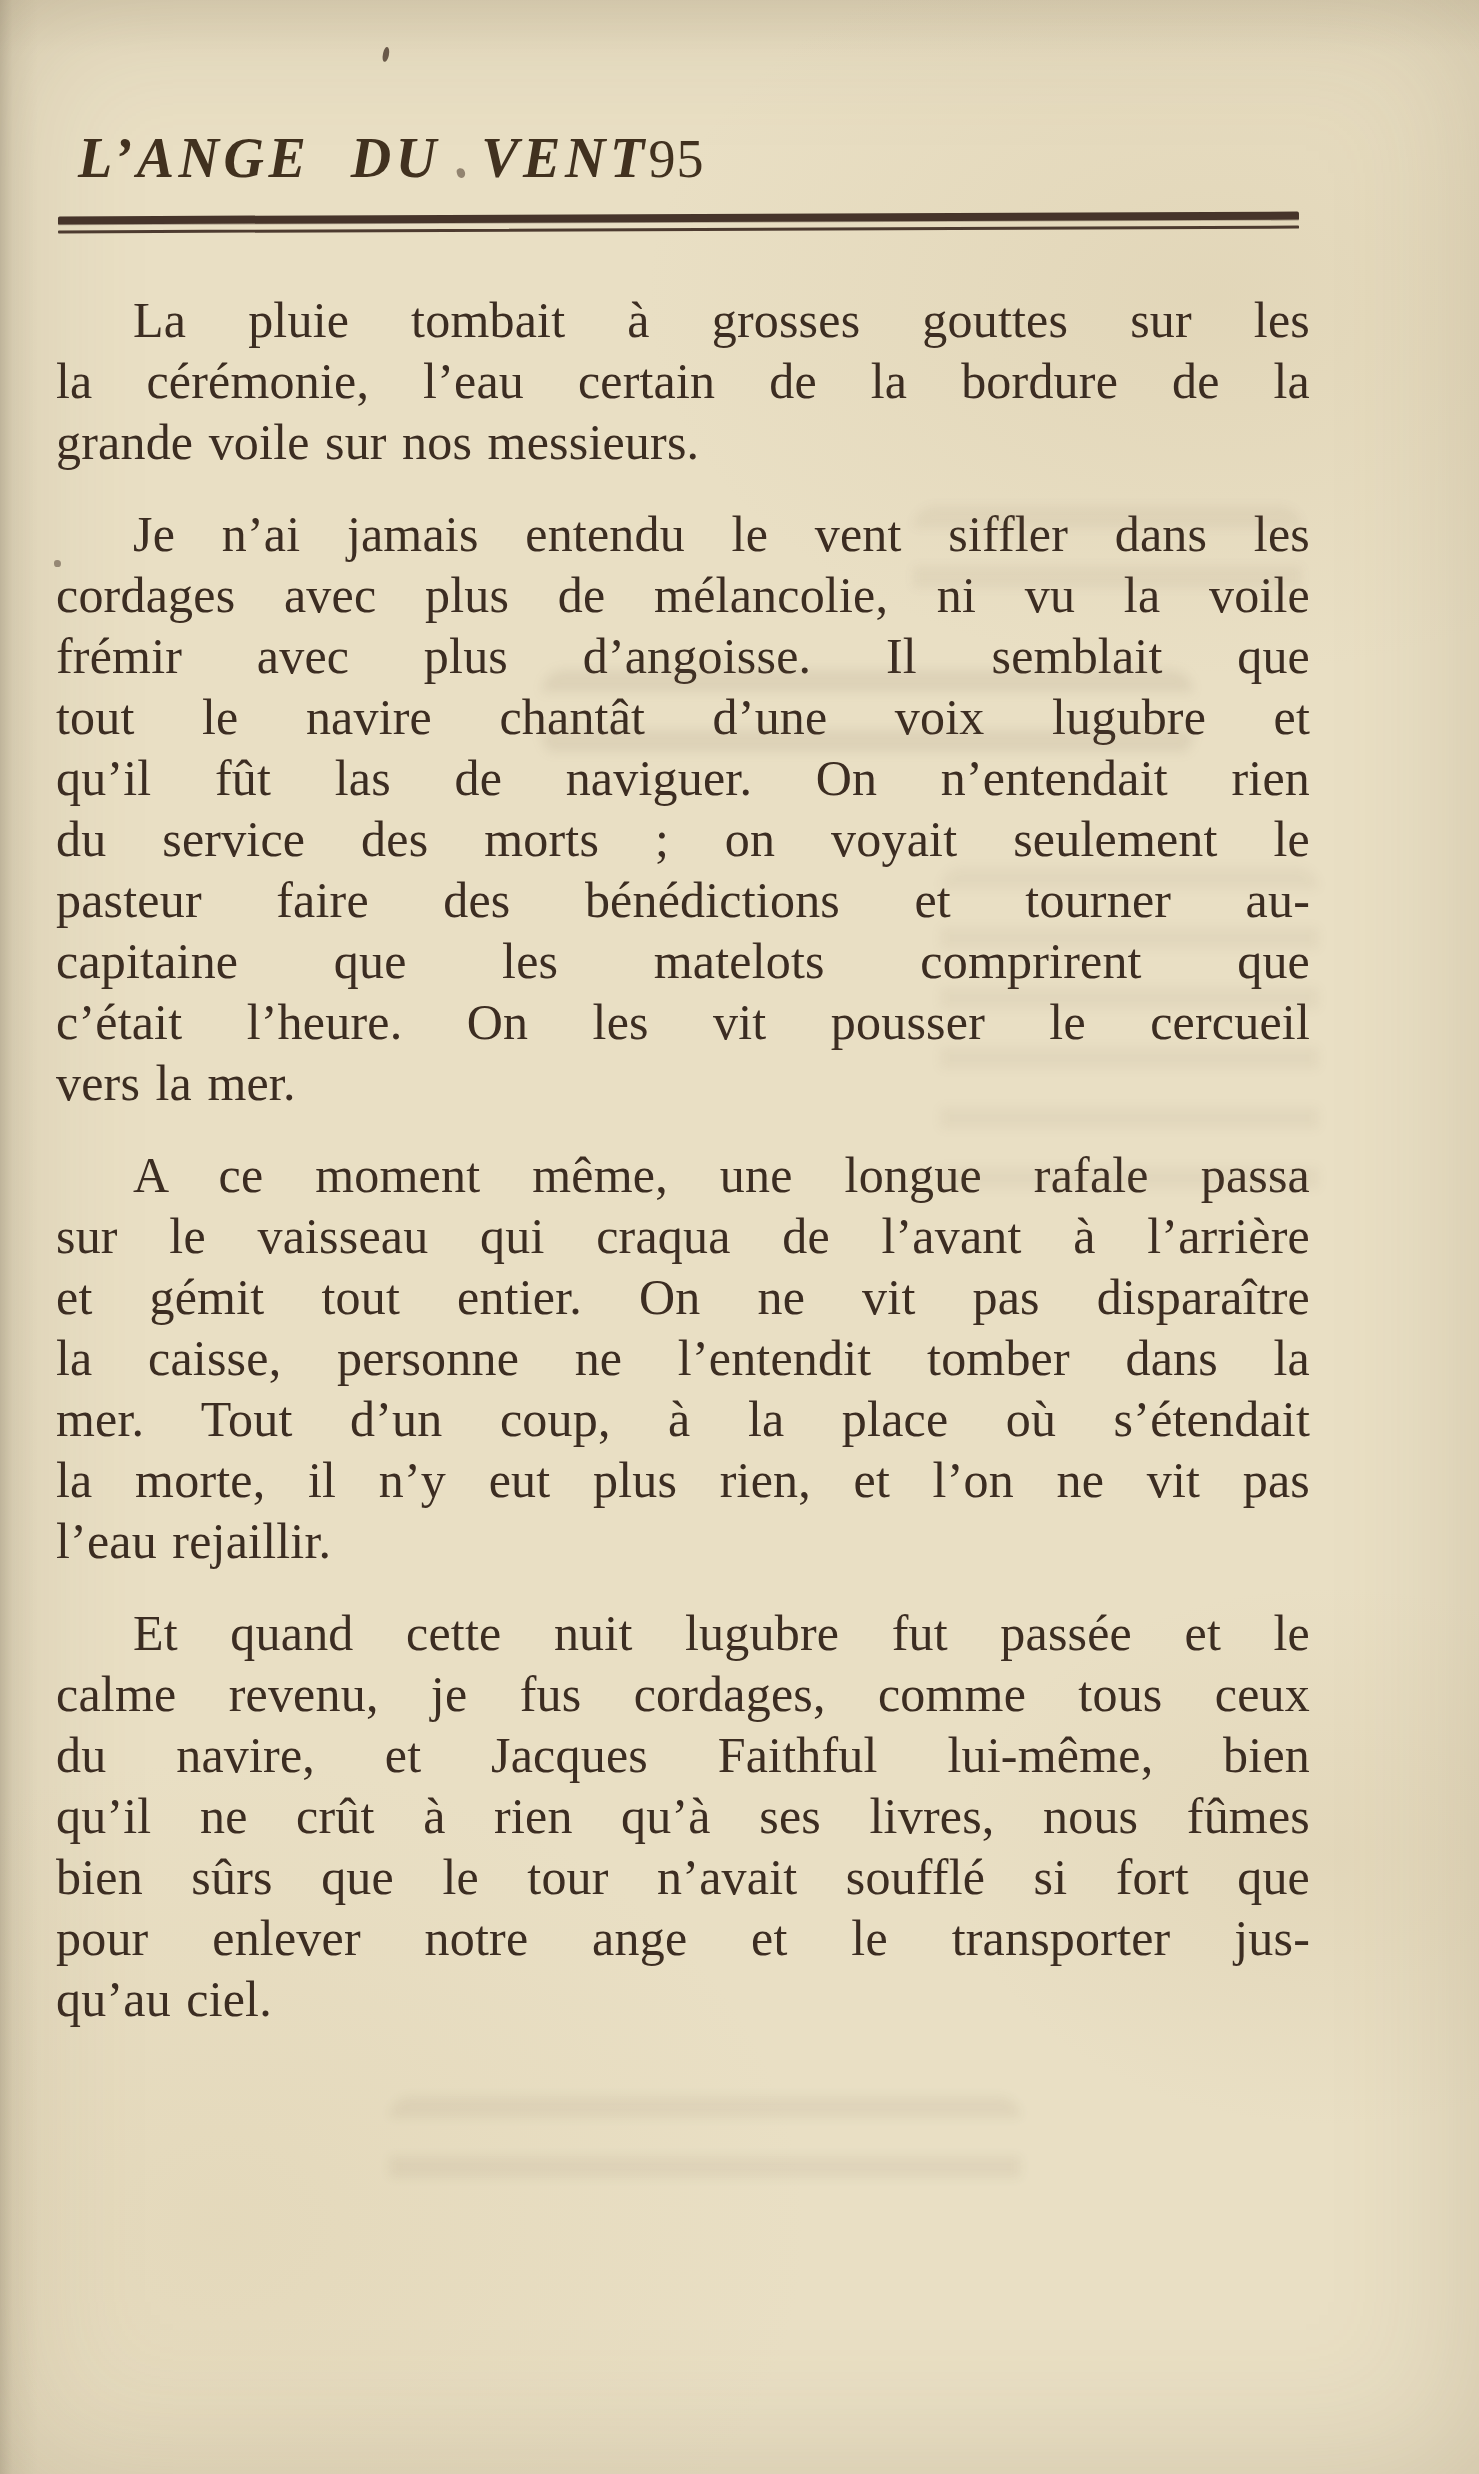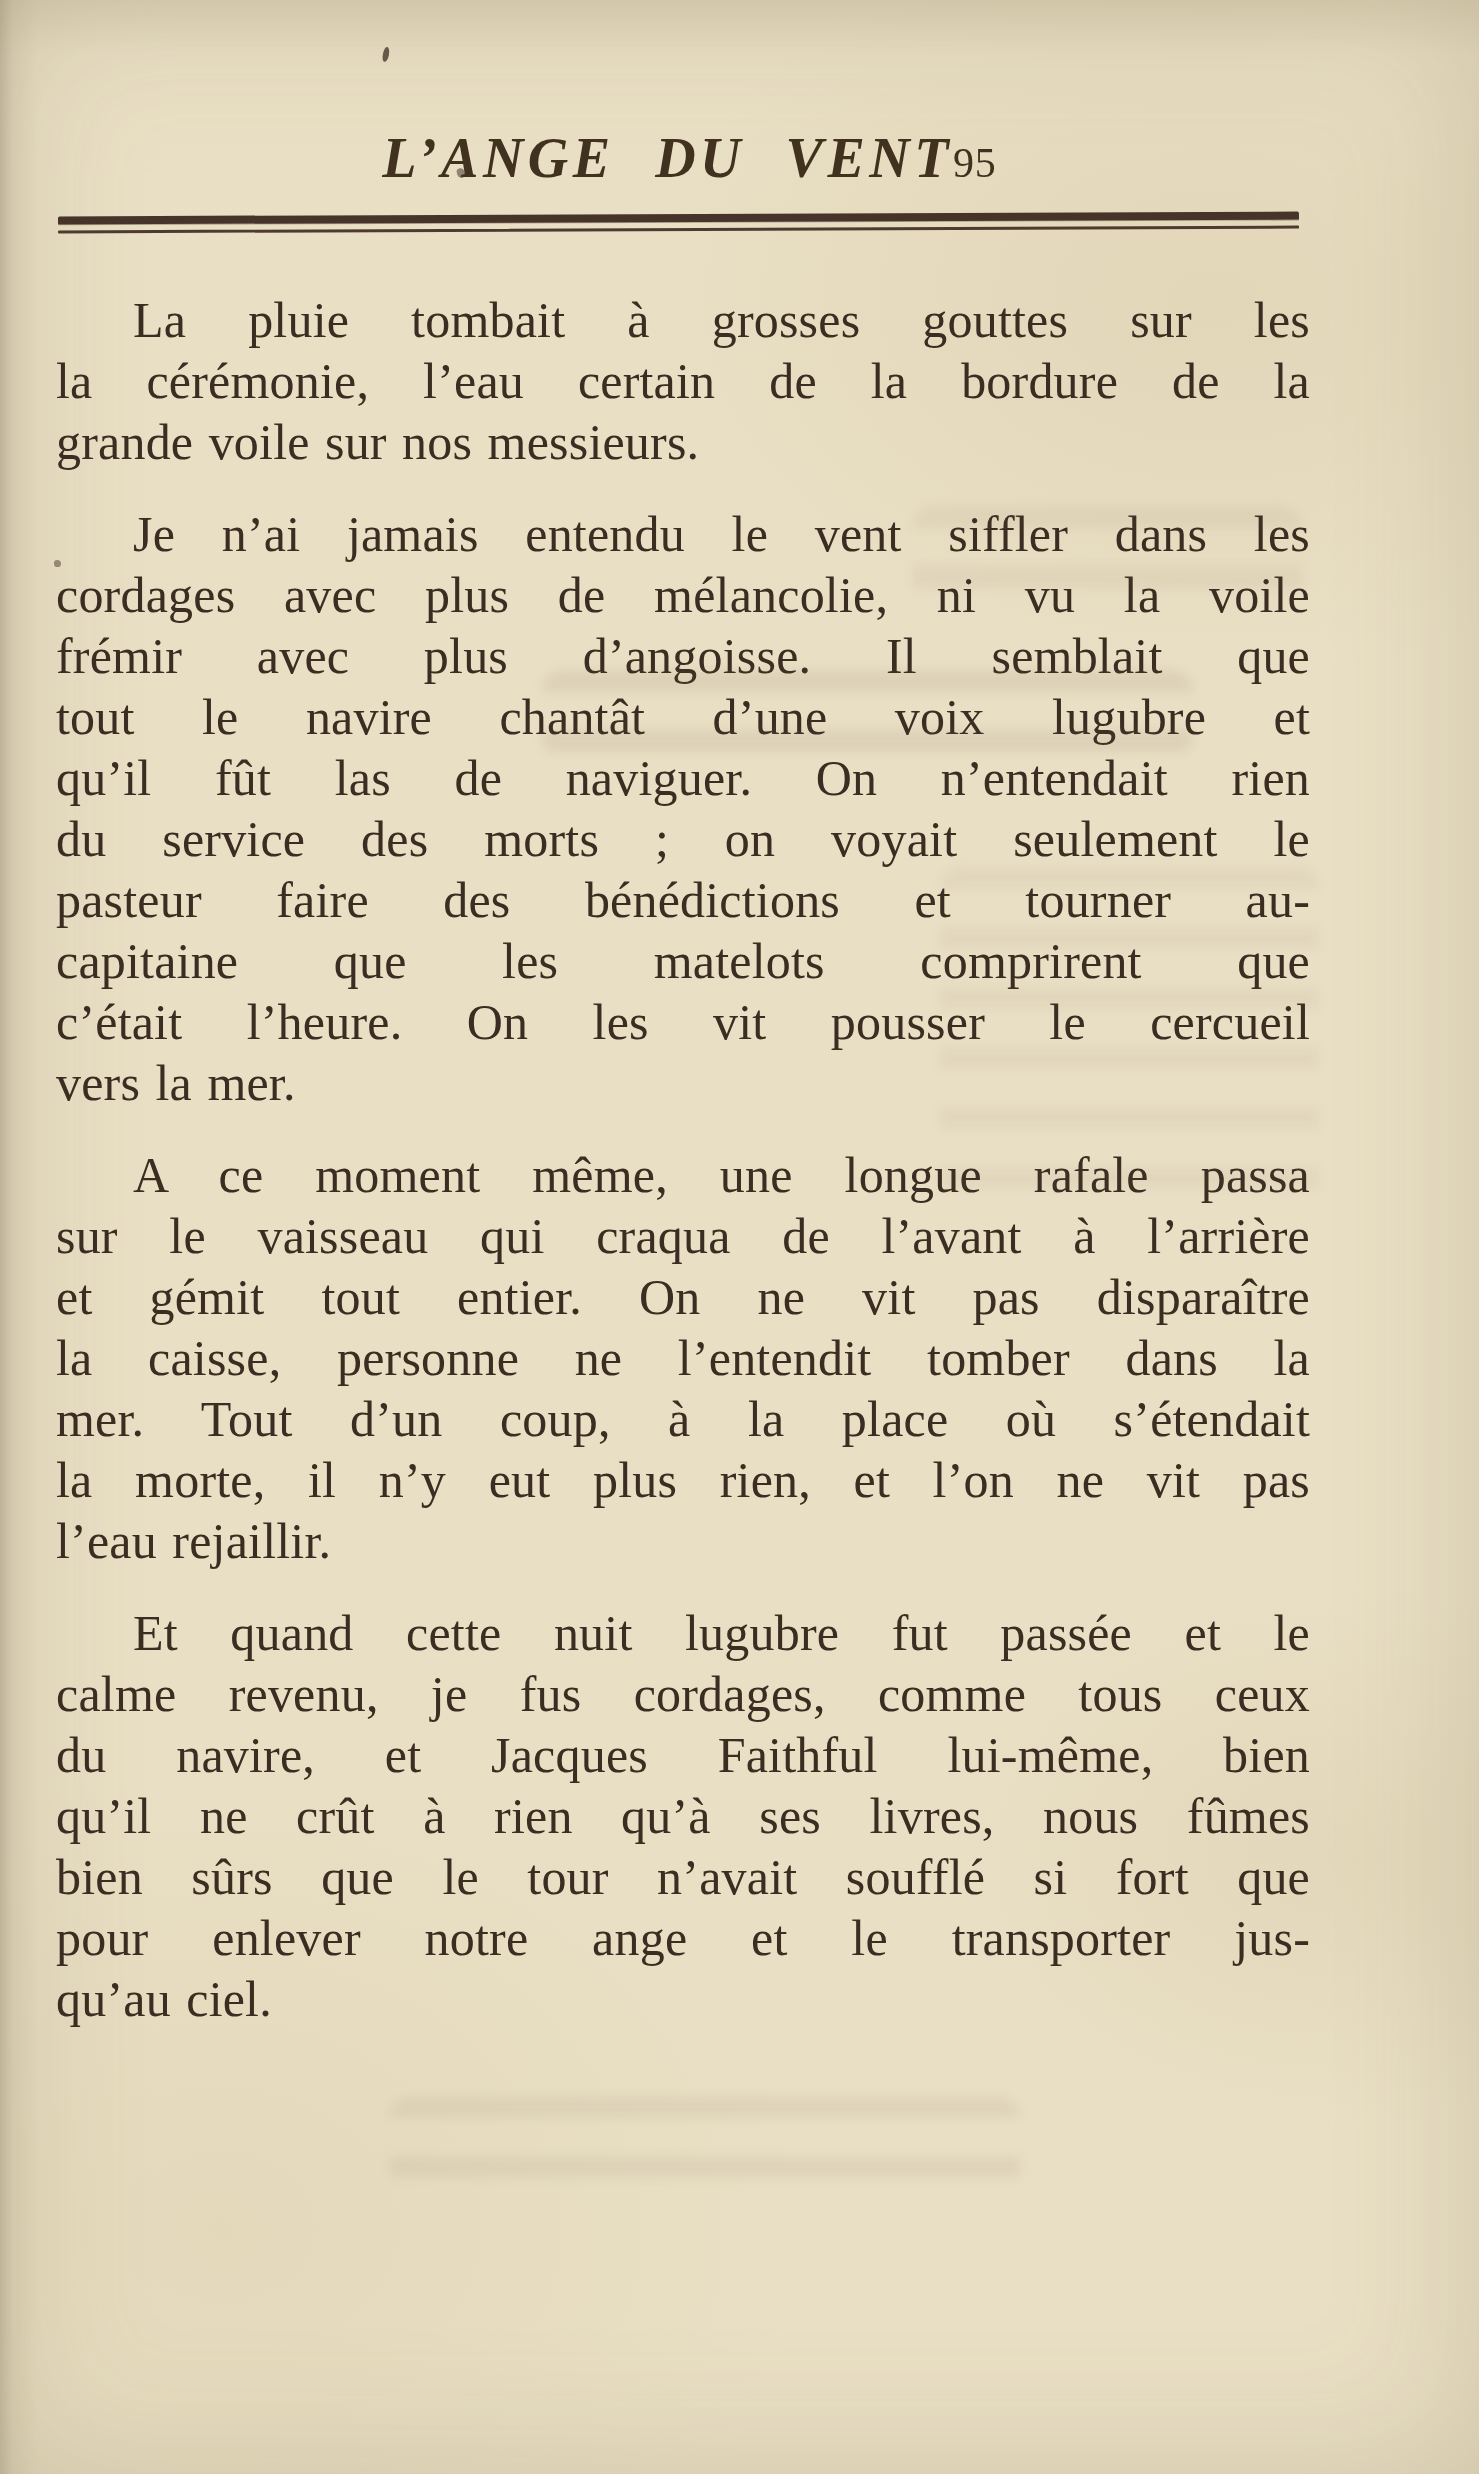--- a/index.html
+++ b/index.html
@@ -16,30 +16,30 @@
       radial-gradient(ellipse 632px 452px at 90% 75%, rgba(190,170,130,0.15), transparent 60%),
       linear-gradient(90deg, rgba(125,115,95,0.30) 0px, rgba(150,140,115,0.12) 12.6px, rgba(160,150,125,0) 38px),
       linear-gradient(180deg, rgba(160,145,115,0.16) 0px, rgba(160,145,115,0) 54px),
       #e9dfc4;
     box-shadow: inset 0 0 145px rgba(120,100,70,0.22);
   }
 
   
   .running-header{
     position:absolute; left:78px; top:126px; width:1223px;
-    display:flex; justify-content:center; align-items:baseline;
+    display:flex; justify-content:flex-start; align-items:baseline;
   }
   .running-title{
     font-style:italic; font-weight:bold;
     font-size:56px; letter-spacing:4.5px; word-spacing:22px;
     color:#41311f;
     white-space:nowrap;
   }
   .page-number{
-    font-size:42px; letter-spacing:0.9px; color:#41311f;
+    font-size:54px; letter-spacing:0.9px; color:#41311f;
   }
 
   
   .header-rule{
     position:absolute; left:58px; top:214px; width:1241px;
     transform:rotate(-0.22deg);
   }
   .header-rule .thick{height:8.1px;background:#46342a;border-radius:1.8px 1.8px 0.9px 0.9px;box-shadow:0 0.9px 0 rgba(70,52,42,.35);}
   .header-rule .thin{height:2.7px;background:#4d3b30;margin-top:6.3px;border-radius:0.9px;}
 

